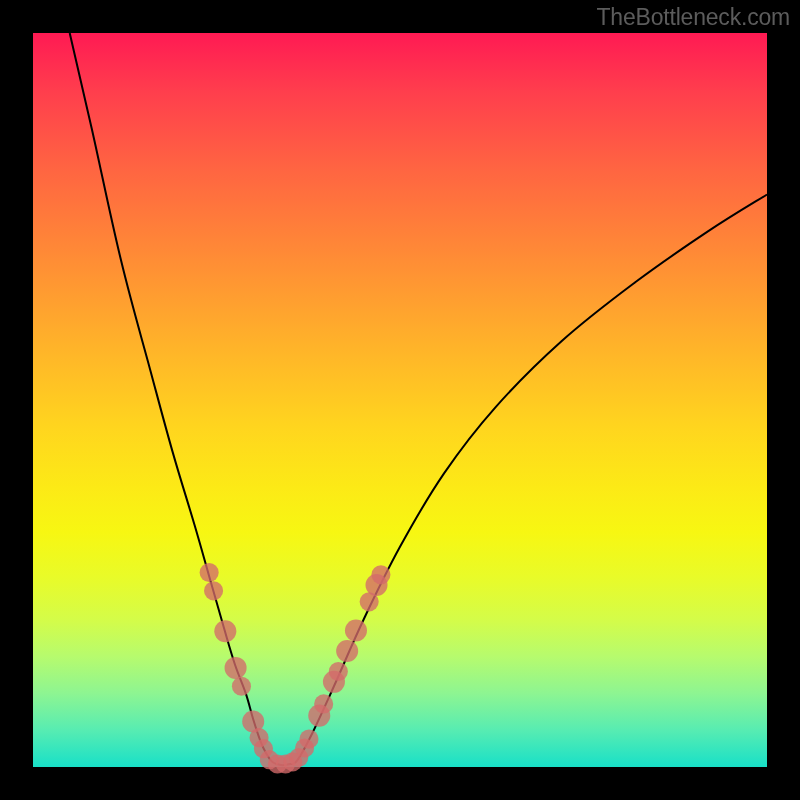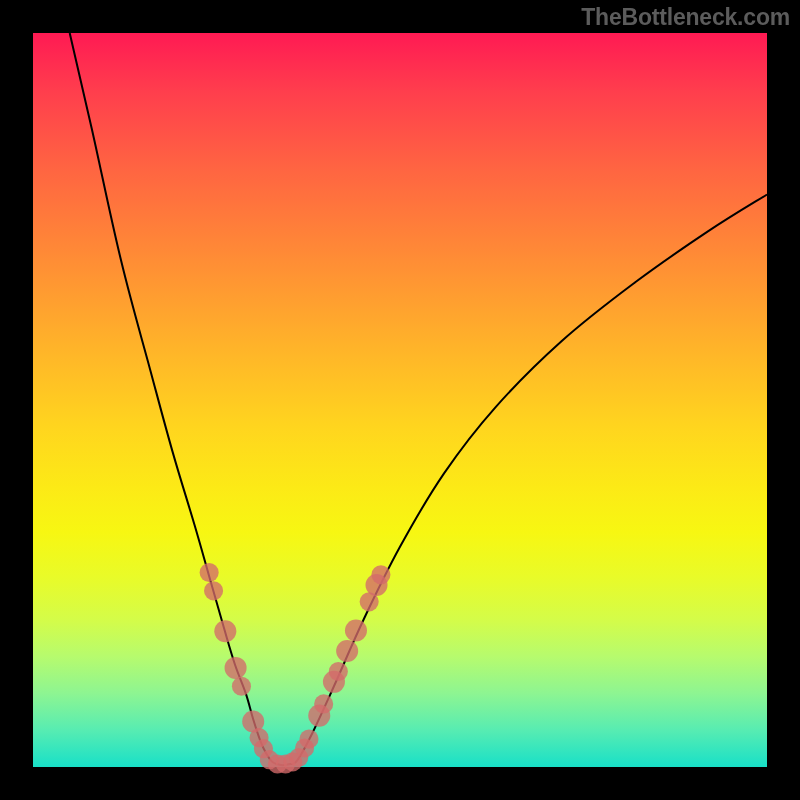--- a/index.html
+++ b/index.html
@@ -15,21 +15,21 @@
     position: relative;
     width: 800px;
     height: 800px;
     background: #000;
   }
   .watermark {
     position: absolute;
     top: 4px;
     right: 10px;
     font-size: 23px;
-    font-weight: 700;
+    font-weight: 400;
     color: #5c5c5c;
     letter-spacing: -0.2px;
     text-align: center;
   }
   .plot-area {
     position: absolute;
     left: 33px;
     top: 33px;
     width: 734px;
     height: 734px;

